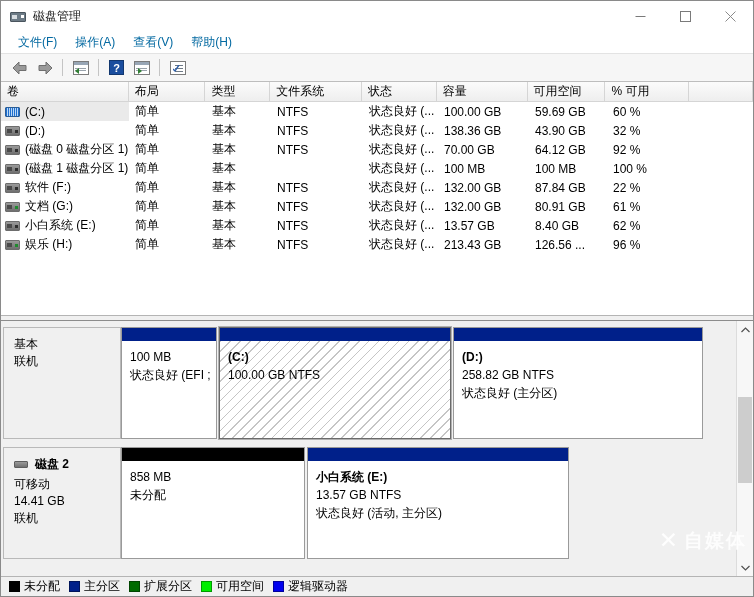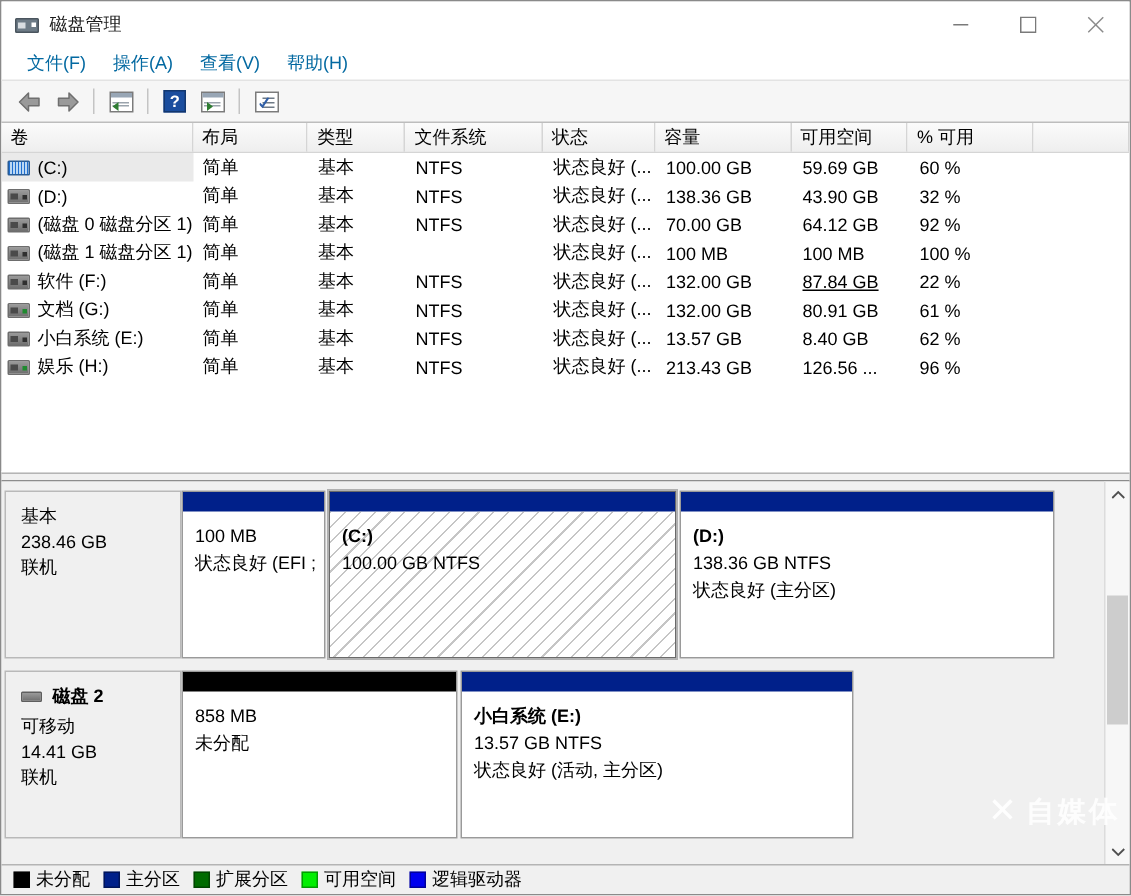--- a/index.html
+++ b/index.html
@@ -500,21 +500,21 @@
               <i></i>
               <em style="background: rgb(47, 47, 47);"></em>
             </span>
             <span>软件 (F:)</span>
           </div>
           <div class="c c1" style="width: 77px;">简单</div>
           <div class="c c2" style="width: 65px;">基本</div>
           <div class="c c3" style="width: 92px;">NTFS</div>
           <div class="c c4" style="width: 75px;">状态良好 (...</div>
           <div class="c c5" style="width: 91px;">132.00 GB</div>
-          <div class="c c6" style="width: 78px; text-decoration: underline;">87.84 GB</div>
+          <div class="c c6" style="width: 78px;">87.84 GB</div>
           <div class="c c7" style="width: 84px;">22 %</div>
         </div>
         <div class="lrow">
           <div class="c c0" style="width: 128px;">
             <span class="vol-ico">
               <i></i>
               <em style="background: rgb(31, 138, 47);"></em>
             </span>
             <span>文档 (G:)</span>
           </div>
@@ -561,21 +561,20 @@
       </div>
   </div>
 
   <div class="splitter"></div>
 
   <div class="graphpane">
     <div class="graphinner" id="disk-area">
         <div class="diskrow" style="top: 6px;">
           <div class="diskinfo">
             <div>基本</div>
-            <div>238.46 GB</div>
             <div>联机</div>
           </div>
           <div class="parts">
             <div class="part" style="width: 96px;">
               <div class="cap" style="background: rgb(0, 32, 138);"></div>
               <div class="pbody">
                 <div>100 MB</div>
                 <div>状态良好 (EFI ;</div>
               </div>
             </div>
@@ -583,21 +582,21 @@
               <div class="cap" style="background: rgb(0, 32, 138);"></div>
               <div class="pbody">
                 <div class="pname">(C:)</div>
                 <div>100.00 GB NTFS</div>
               </div>
             </div>
             <div class="part" style="width: 250px;">
               <div class="cap" style="background: rgb(0, 32, 138);"></div>
               <div class="pbody">
                 <div class="pname">(D:)</div>
-                <div>138.36 GB NTFS</div>
+                <div>258.82 GB NTFS</div>
                 <div>状态良好 (主分区)</div>
               </div>
             </div>
           </div>
         </div>
         <div class="diskrow" style="top: 126px;">
           <div class="diskinfo">
             <div class="dt">
               <span class="disk-ico"></span>
               <span>磁盘 2</span>

